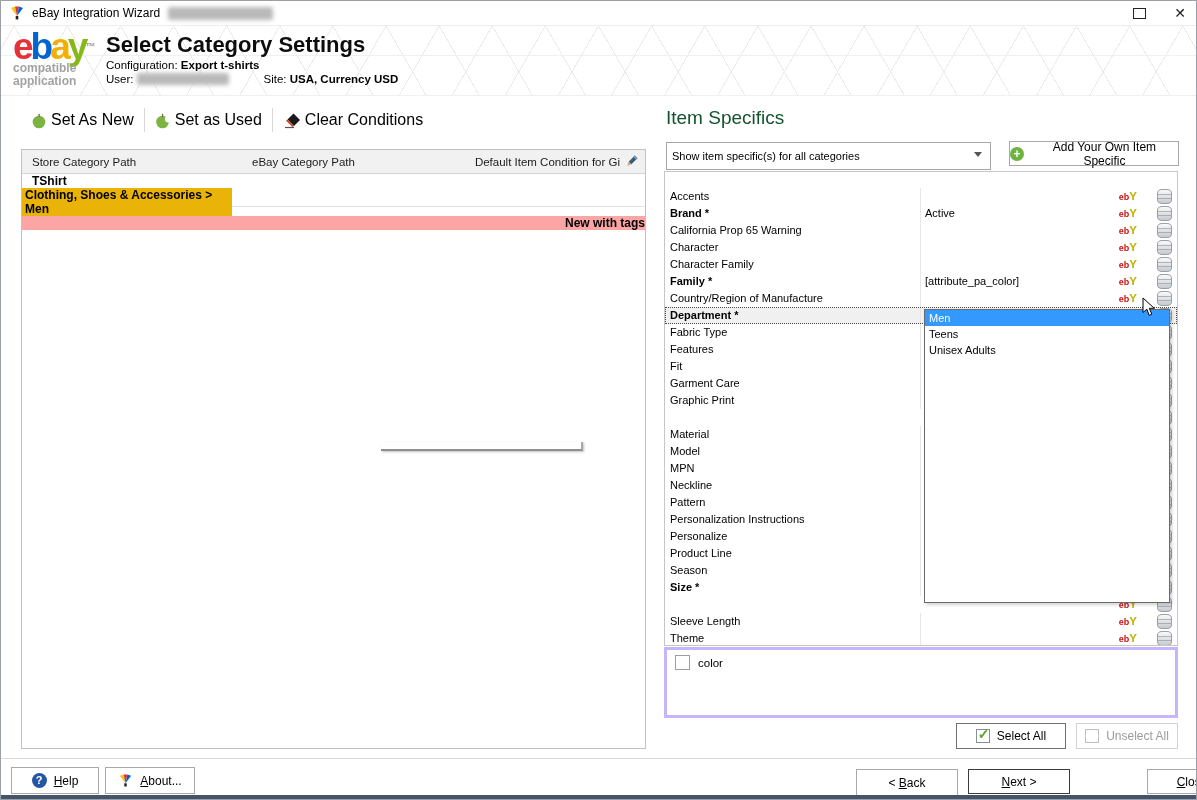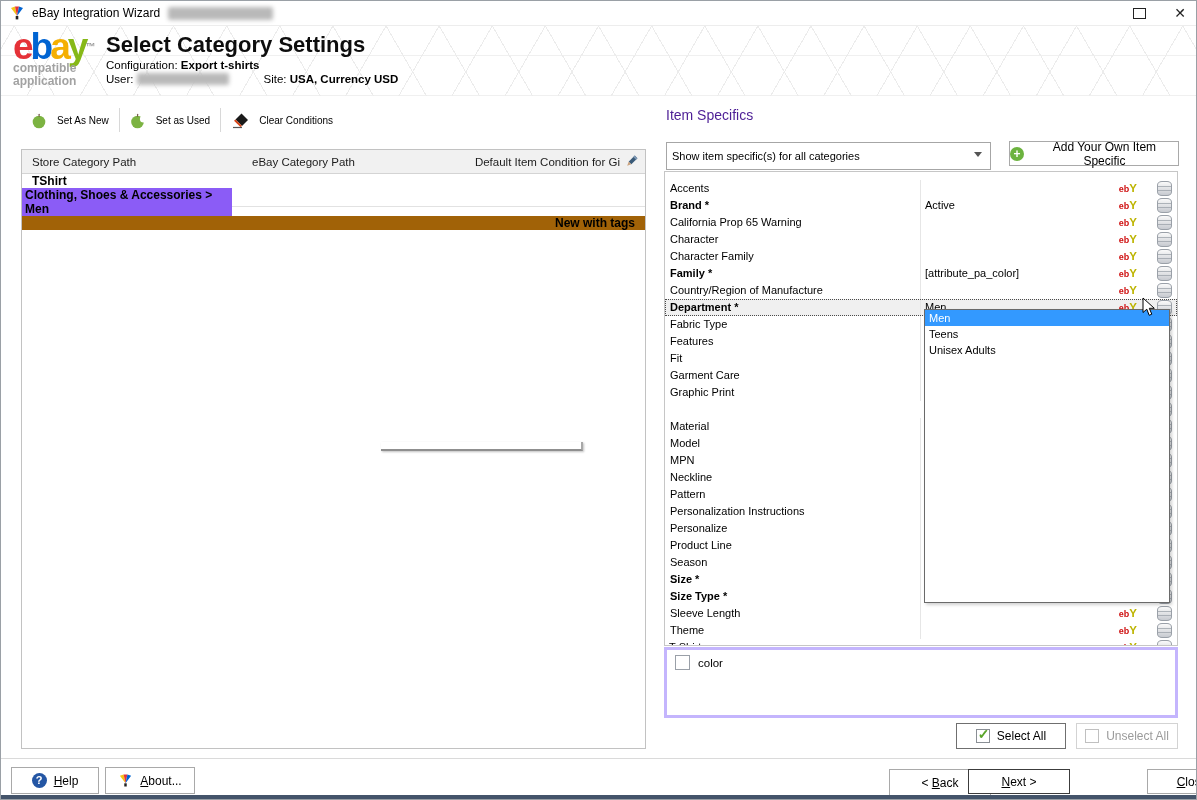--- a/index.html
+++ b/index.html
@@ -32,49 +32,49 @@
   .logo-word { font-size:37px; font-weight:bold; letter-spacing:-3px; line-height:30px; }
   .logo-tm { font-size:10px; color:#9b9b9b; vertical-align:top; }
   .logo-tag { font-size:12px; font-weight:bold; color:#a2a2a2; line-height:13px; letter-spacing:0; }
   .hdr-title { position:absolute; left:105px; top:6px; font-size:22px; font-weight:bold; color:#0d0d0d; }
   .hdr-line1 { position:absolute; left:105px; top:33px; font-size:11.5px; }
   .hdr-line2 { position:absolute; left:105px; top:47px; font-size:11.5px; }
   .hdr-line1 b, .hdr-line2 b { font-weight:bold; }
   .user-redact { width:92px; height:12px; vertical-align:-2px; margin:0 34px 0 4px; }
   
   .toolbar { position:absolute; left:20px; top:105px; height:28px; display:flex; align-items:center; }
-  .tool-item { display:flex; align-items:center; gap:10px; font-size:10px; padding:0 10px; cursor:default; }
+  .tool-item { display:flex; align-items:center; gap:4px; font-size:16px; padding:0 10px; cursor:default; }
   .tool-sep { width:1px; height:24px; background:#d8d8d8; }
   
   .cat-table { position:absolute; left:20px; top:148px; width:625px; height:600px;
     border:1px solid #c2c2c2; background:#fff; }
   .cat-head { display:flex; height:24px; background:#f1f1f1; border-bottom:1px solid #d4d4d4;
     font-size:11.5px; color:#1c1c1c; align-items:center; }
   .cat-head .c0 { width:230px; padding-left:10px; }
   .cat-head .c1 { width:210px; }
   .cat-head .c2 { flex:1; text-align:right; padding-right:6px; display:flex; justify-content:flex-end; align-items:center; gap:4px; }
   .cat-row { display:flex; height:33px; font-size:12px; font-weight:bold; align-items:stretch;
     border-bottom:1px solid #e2e2e2;flex-direction:column; }
   .cat-row .c0 { width:230px; padding-left:10px; background:#fff; display:flex; align-items:center; }
-  .cat-row .c1 { width:210px; background:#8b5cf6; display:flex; align-items:center; padding-left:3px; }
-  .cat-row .c2 { flex:1; background:#a16207; display:flex; align-items:center; justify-content:flex-end; padding-right:10px; }
+  .cat-row .c1 { width:210px; background:#eab308; display:flex; align-items:center; padding-left:3px; }
+  .cat-row .c2 { flex:1; background:#fca5a5; display:flex; align-items:center; justify-content:flex-end; }
   .stray-line { position:absolute; left:380px; top:441px; width:202px; height:9px;
     border-bottom:2px solid #8f8f8f; border-right:2px solid #a8a8a8; box-shadow:1px 1px 2px rgba(0,0,0,.25); }
   
-  .is-title { position:absolute; left:665px; top:106px; font-size:14px; color:#4c1d95; }
+  .is-title { position:absolute; left:665px; top:106px; font-size:19px; color:#14532d; }
   .combo { position:absolute; left:665px; top:141px; width:325px; height:28px; border:1px solid #a6a6a6;
     background:#fff; font-size:11px; display:flex; align-items:center; padding-left:5px; }
   .combo-arrow { position:absolute; right:8px; top:9px; width:0; height:0;
     border-left:4px solid transparent; border-right:4px solid transparent; border-top:5px solid #555; }
   .add-btn { position:absolute; left:1008px; top:140px; width:170px; height:25px; border:1px solid #ababab;
     background:#fff; font-size:11px; display:flex; align-items:center; justify-content:center; gap:6px; cursor:default; }
   .plus-ic { width:14px; height:14px; border-radius:50%; background:#6cb33f; color:#fff; font-size:12px;
     font-weight:bold; line-height:14px; text-align:center; }
   .is-list { position:absolute; left:663px; top:170px; width:514px; height:475px; border:1px solid #c6c6c6;
-    background:#fff; overflow:hidden; padding-top:8px; }
+    background:#fff; overflow:hidden; padding-top:16px; }
   .is-row { height:17px; display:flex; align-items:center; font-size:11px; }
   .is-name { width:256px; height:17px; line-height:17px; padding-left:5px; border-right:1px solid #e6e6e6;
     overflow:hidden; white-space:nowrap; }
   .is-name.req { font-weight:bold; }
   .is-value { flex:1; height:17px; line-height:17px; padding-left:4px; overflow:hidden; white-space:nowrap; }
   .is-icons { display:flex; align-items:center; gap:20px; padding-right:5px; }
   .is-row.sel { background:#f0f0f0; outline:1px dotted #4a4a4a; outline-offset:-1px; }
   .ebay-mini { font-weight:bold; line-height:15px; white-space:nowrap; }
   .ebay-mini .p1 { color:#cf1111; font-size:9px; }
   .ebay-mini .p2 { color:#bdb400; font-size:11.5px; }
@@ -97,21 +97,21 @@
     display:flex; align-items:center; justify-content:center; gap:7px; cursor:default; }
   .sel-all { position:absolute; left:955px; top:722px; width:110px; height:26px; border-color:#6f6f6f; }
   .unsel-all { position:absolute; left:1075px; top:722px; width:102px; height:26px; border-color:#d3d3d3; color:#9b9b9b; }
   .cb-ic { width:14px; height:14px; border:1px solid #8a8f95; background:#fff; position:relative; }
   .cb-ic .chk { position:absolute; left:1px; top:-4px; color:#5aa52a; font-size:14px; font-weight:bold; }
   .cb-ic.empty { border-color:#c0c0c0; }
   
   .footer-sep { position:absolute; left:0; top:757px; width:100%; height:1px; background:#dadada; }
   .help-btn { position:absolute; left:10px; top:766px; width:88px; height:27px; }
   .about-btn { position:absolute; left:104px; top:766px; width:90px; height:27px; }
-  .back-btn { position:absolute; left:888px; top:768px; width:102px; height:27px; }
+  .back-btn { position:absolute; left:855px; top:768px; width:102px; height:27px; }
   .next-btn { position:absolute; left:967px; top:768px; width:102px; height:25px; border-color:#3c3c3c; }
   .close-btn2 { position:absolute; left:1146px; top:768px; width:90px; height:25px;text-align:center; }
   .mn { text-decoration:underline; }
   .help-ic { width:15px; height:15px; border-radius:50%; background:#2456a4; color:#fff; font-size:11px;
     font-weight:bold; line-height:15px; text-align:center; }
   .bottom-bar { position:absolute; left:0; bottom:0; width:100%; height:4px; background:#44546a; }
 </style>
 </head>
 <body>
 
@@ -398,21 +398,20 @@
     </div>
     <div class="is-row">
       <span class="is-name req">Size *</span>
       <span class="is-value"></span>
       <span class="is-icons">
         <span class="ebay-mini"><span class="p1">eb</span><span class="p2">Y</span></span>
         <span class="db-ic"></span>
       </span>
     </div>
     <div class="is-row">
-      <span class="is-name req">Size Type *</span>
       <span class="is-value"></span>
       <span class="is-icons">
         <span class="ebay-mini"><span class="p1">eb</span><span class="p2">Y</span></span>
         <span class="db-ic"></span>
       </span>
     </div>
     <div class="is-row">
       <span class="is-name">Sleeve Length</span>
       <span class="is-value"></span>
       <span class="is-icons">

